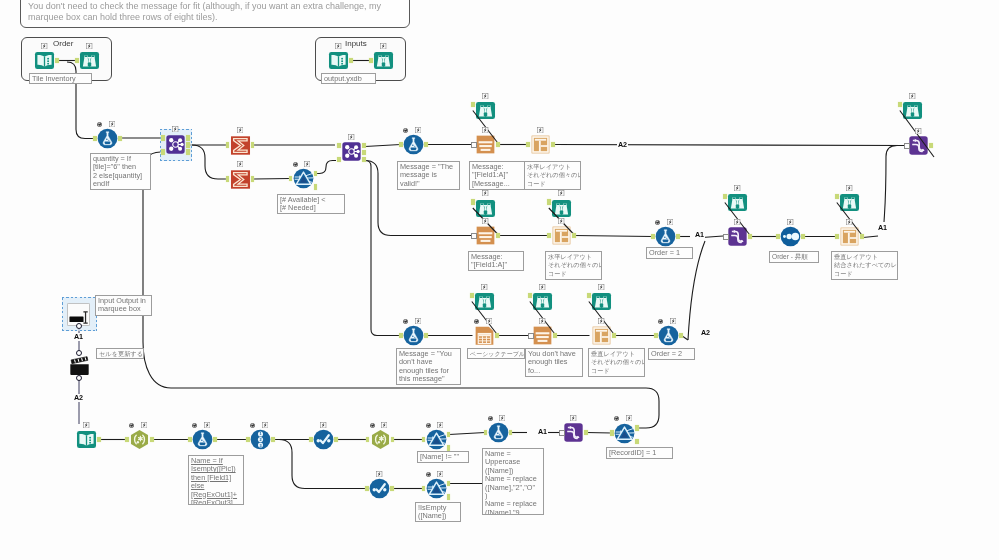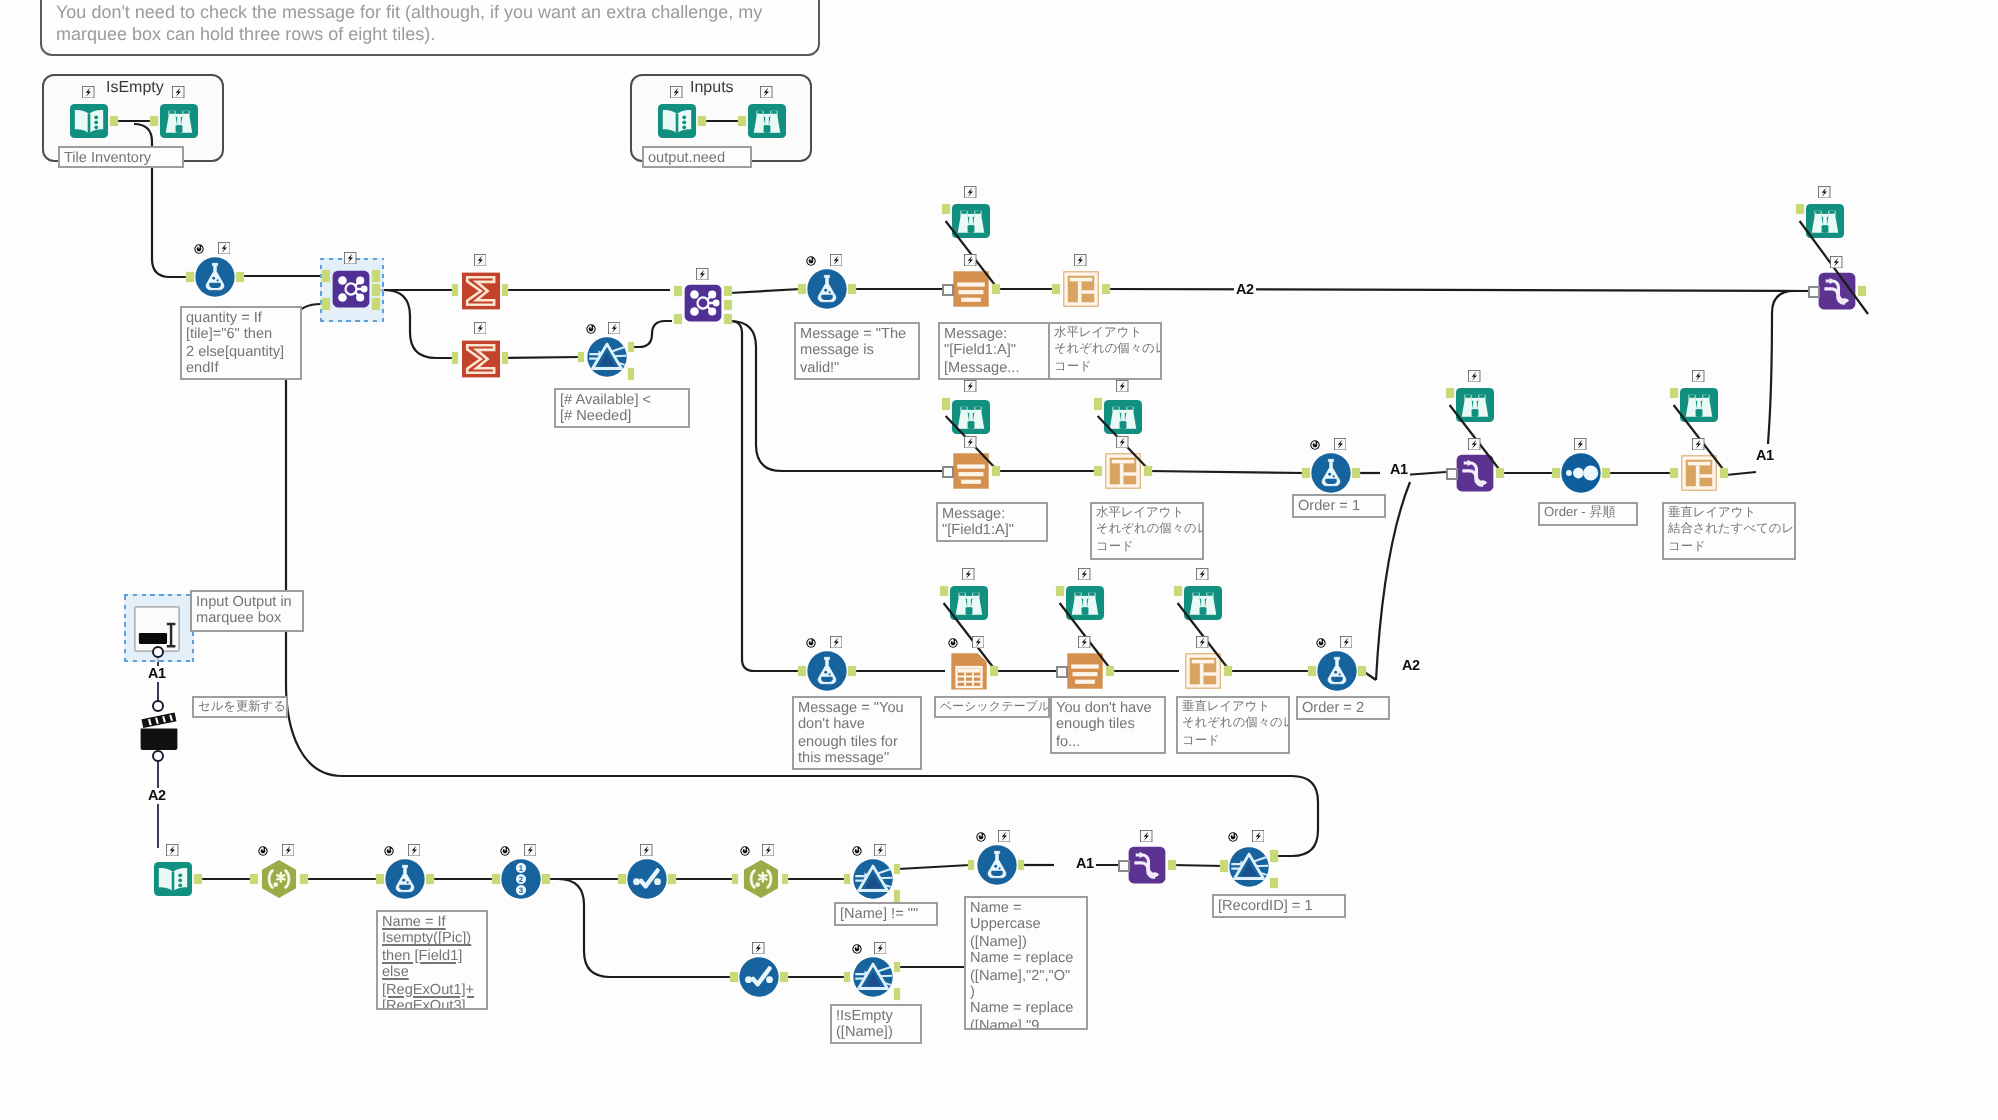--- a/index.html
+++ b/index.html
@@ -28,21 +28,21 @@
       linear-gradient(rgba(216,233,247,0.45),rgba(216,233,247,0.45));
     background-size:1px 100%,100% 1px,1px 100%,100% 1px,100% 100%;
     background-position:0 0,0 0,100% 0,0 100%,0 0;background-repeat:no-repeat;}
 </style>
 </head>
 <body>
 
 <div id="canvas">
     <div class="comment" style="left: 20px; top: -20px; width: 390px; height: 48px; font-size: 9px; line-height: 10.6px; padding-top: 20px;">You don't need to check the message for fit (although, if you want an extra challenge, my marquee box can hold three rows of eight tiles).</div>
     <div class="cont" style="left: 21px; top: 37px; width: 91px; height: 44px;"></div>
-    <div class="cont-title" style="left: 53px; top: 38.5px;">IsEmpty</div>
+    <div class="cont-title" style="left: 53px; top: 38.5px;">Order</div>
     <div class="cont" style="left: 315px; top: 37px; width: 91px; height: 44px;"></div>
     <div class="cont-title" style="left: 345px; top: 38.5px;">Inputs</div>
     <svg class="wires" width="999" height="560">
       <path d="M57.5 60.5 L77 60.5" fill="none" stroke="#1c1c1c" stroke-width="1.1"></path>
       <path d="M351.5 60.5 L371 60.5" fill="none" stroke="#1c1c1c" stroke-width="1.1"></path>
       <path d="M67 62 L67 62 Q76 62 76 71 L76 129.5 Q76 138.5 85 138.5 L94 138.5" fill="none" stroke="#1c1c1c" stroke-width="1.1"></path>
       <path d="M120 138 L162.5 138" fill="none" stroke="#1c1c1c" stroke-width="1.1"></path>
       <path d="M188.5 145 L227 145" fill="none" stroke="#1c1c1c" stroke-width="1.1"></path>
       <path d="M188.5 145 L192 145 Q205 145 205 158 L205 166 Q205 179 218 179 L227 179" fill="none" stroke="#1c1c1c" stroke-width="1.1"></path>
       <path d="M252.5 145 L335 145" fill="none" stroke="#1c1c1c" stroke-width="1.1"></path>
@@ -1018,21 +1018,21 @@
     <div class="anchor" style="left: 508.7px; top: 429.7px;"></div>
     <div class="anchor grey" style="left: 559.2px; top: 429.7px;"></div>
     <div class="anchor" style="left: 584.2px; top: 429.7px;"></div>
     <div class="anchor" style="left: 610.2px; top: 430.2px;"></div>
     <div class="anchor" style="left: 635.2px; top: 425.2px;"></div>
     <div class="anchor" style="left: 635.2px; top: 438.7px;"></div>
     <div class="iport" style="left: 76px; top: 322.5px;"></div>
     <div class="iport" style="left: 76px; top: 349.5px;"></div>
     <div class="iport" style="left: 76px; top: 375px;"></div>
     <div class="anno" style="left: 29px; top: 73px; width: 63px; height: 11px;">Tile Inventory</div>
-    <div class="anno" style="left: 321px; top: 73px; width: 55px; height: 11px;">output.need</div>
+    <div class="anno" style="left: 321px; top: 73px; width: 55px; height: 11px;">output.yxdb</div>
     <div class="anno" style="left: 90px; top: 153px; width: 61px; height: 37px;">quantity = If
 [tile]="6" then
 2 else[quantity]
 endIf</div>
     <div class="anno" style="left: 277px; top: 194px; width: 68px; height: 20px;">[# Available] &lt;
 [# Needed]</div>
     <div class="anno" style="left: 397px; top: 161px; width: 63px; height: 29px;">Message = "The
 message is
 valid!"</div>
     <div class="anno" style="left: 469px; top: 161px; width: 56px; height: 29px;">Message:

